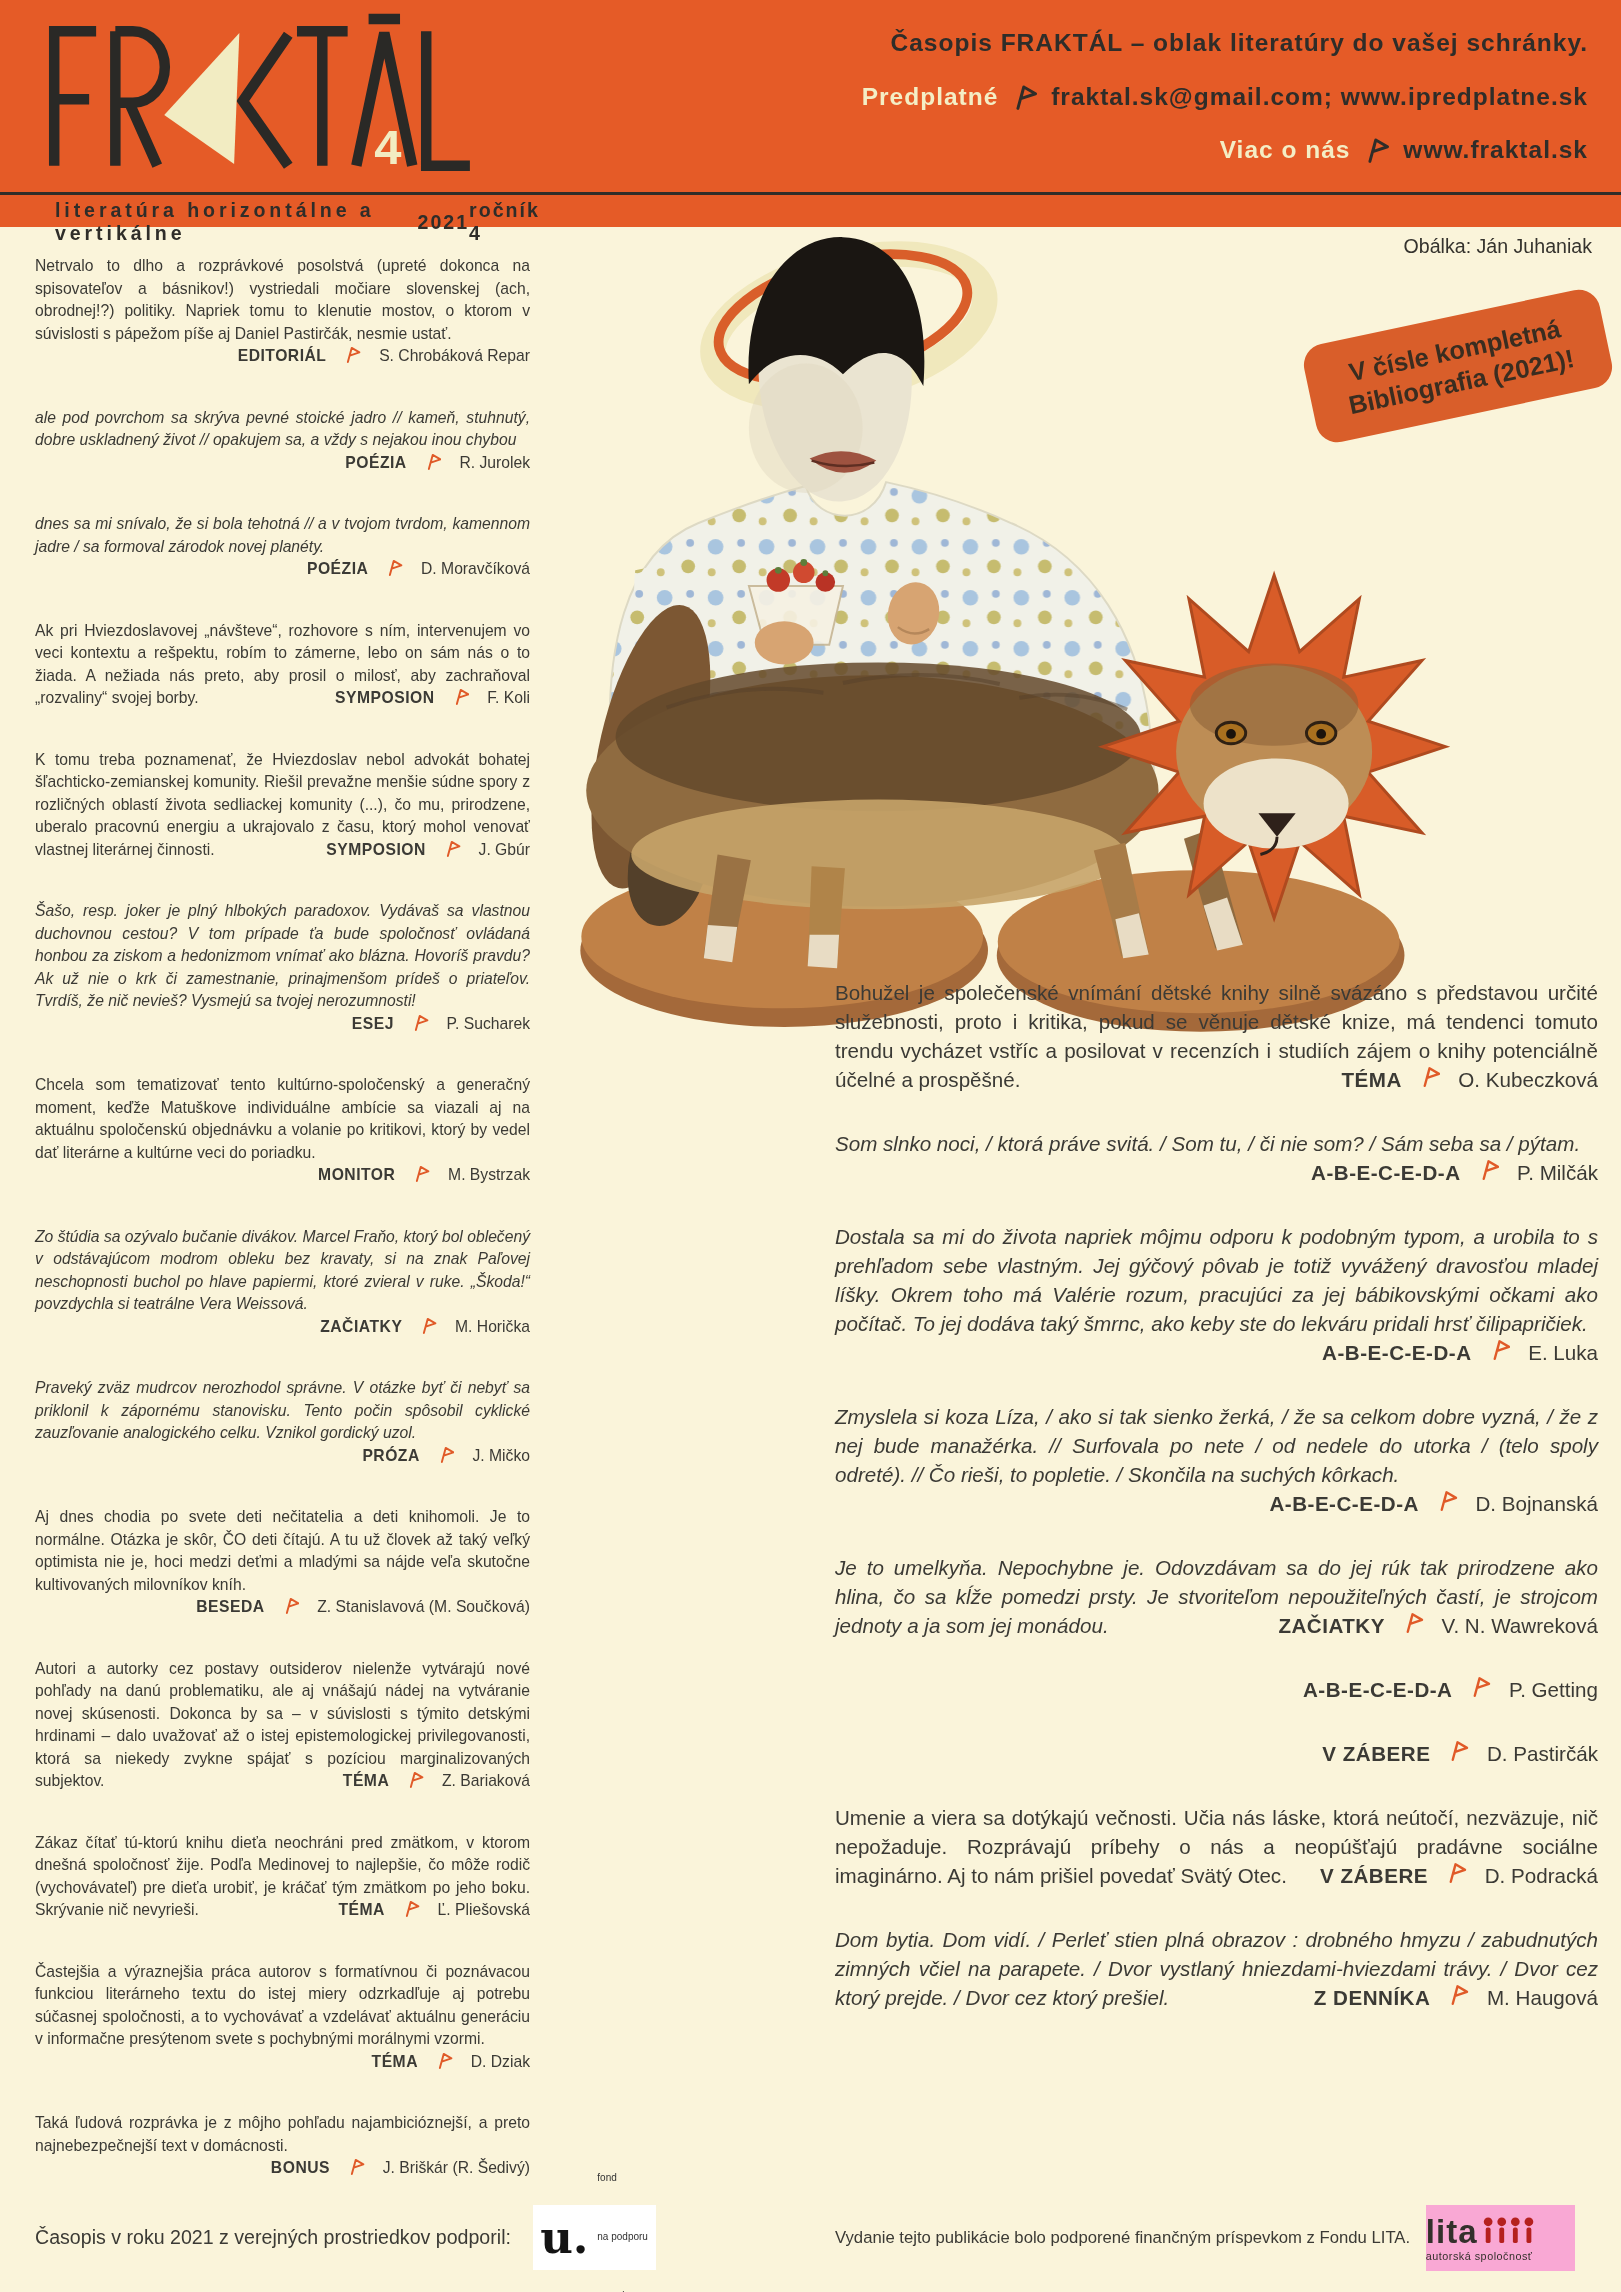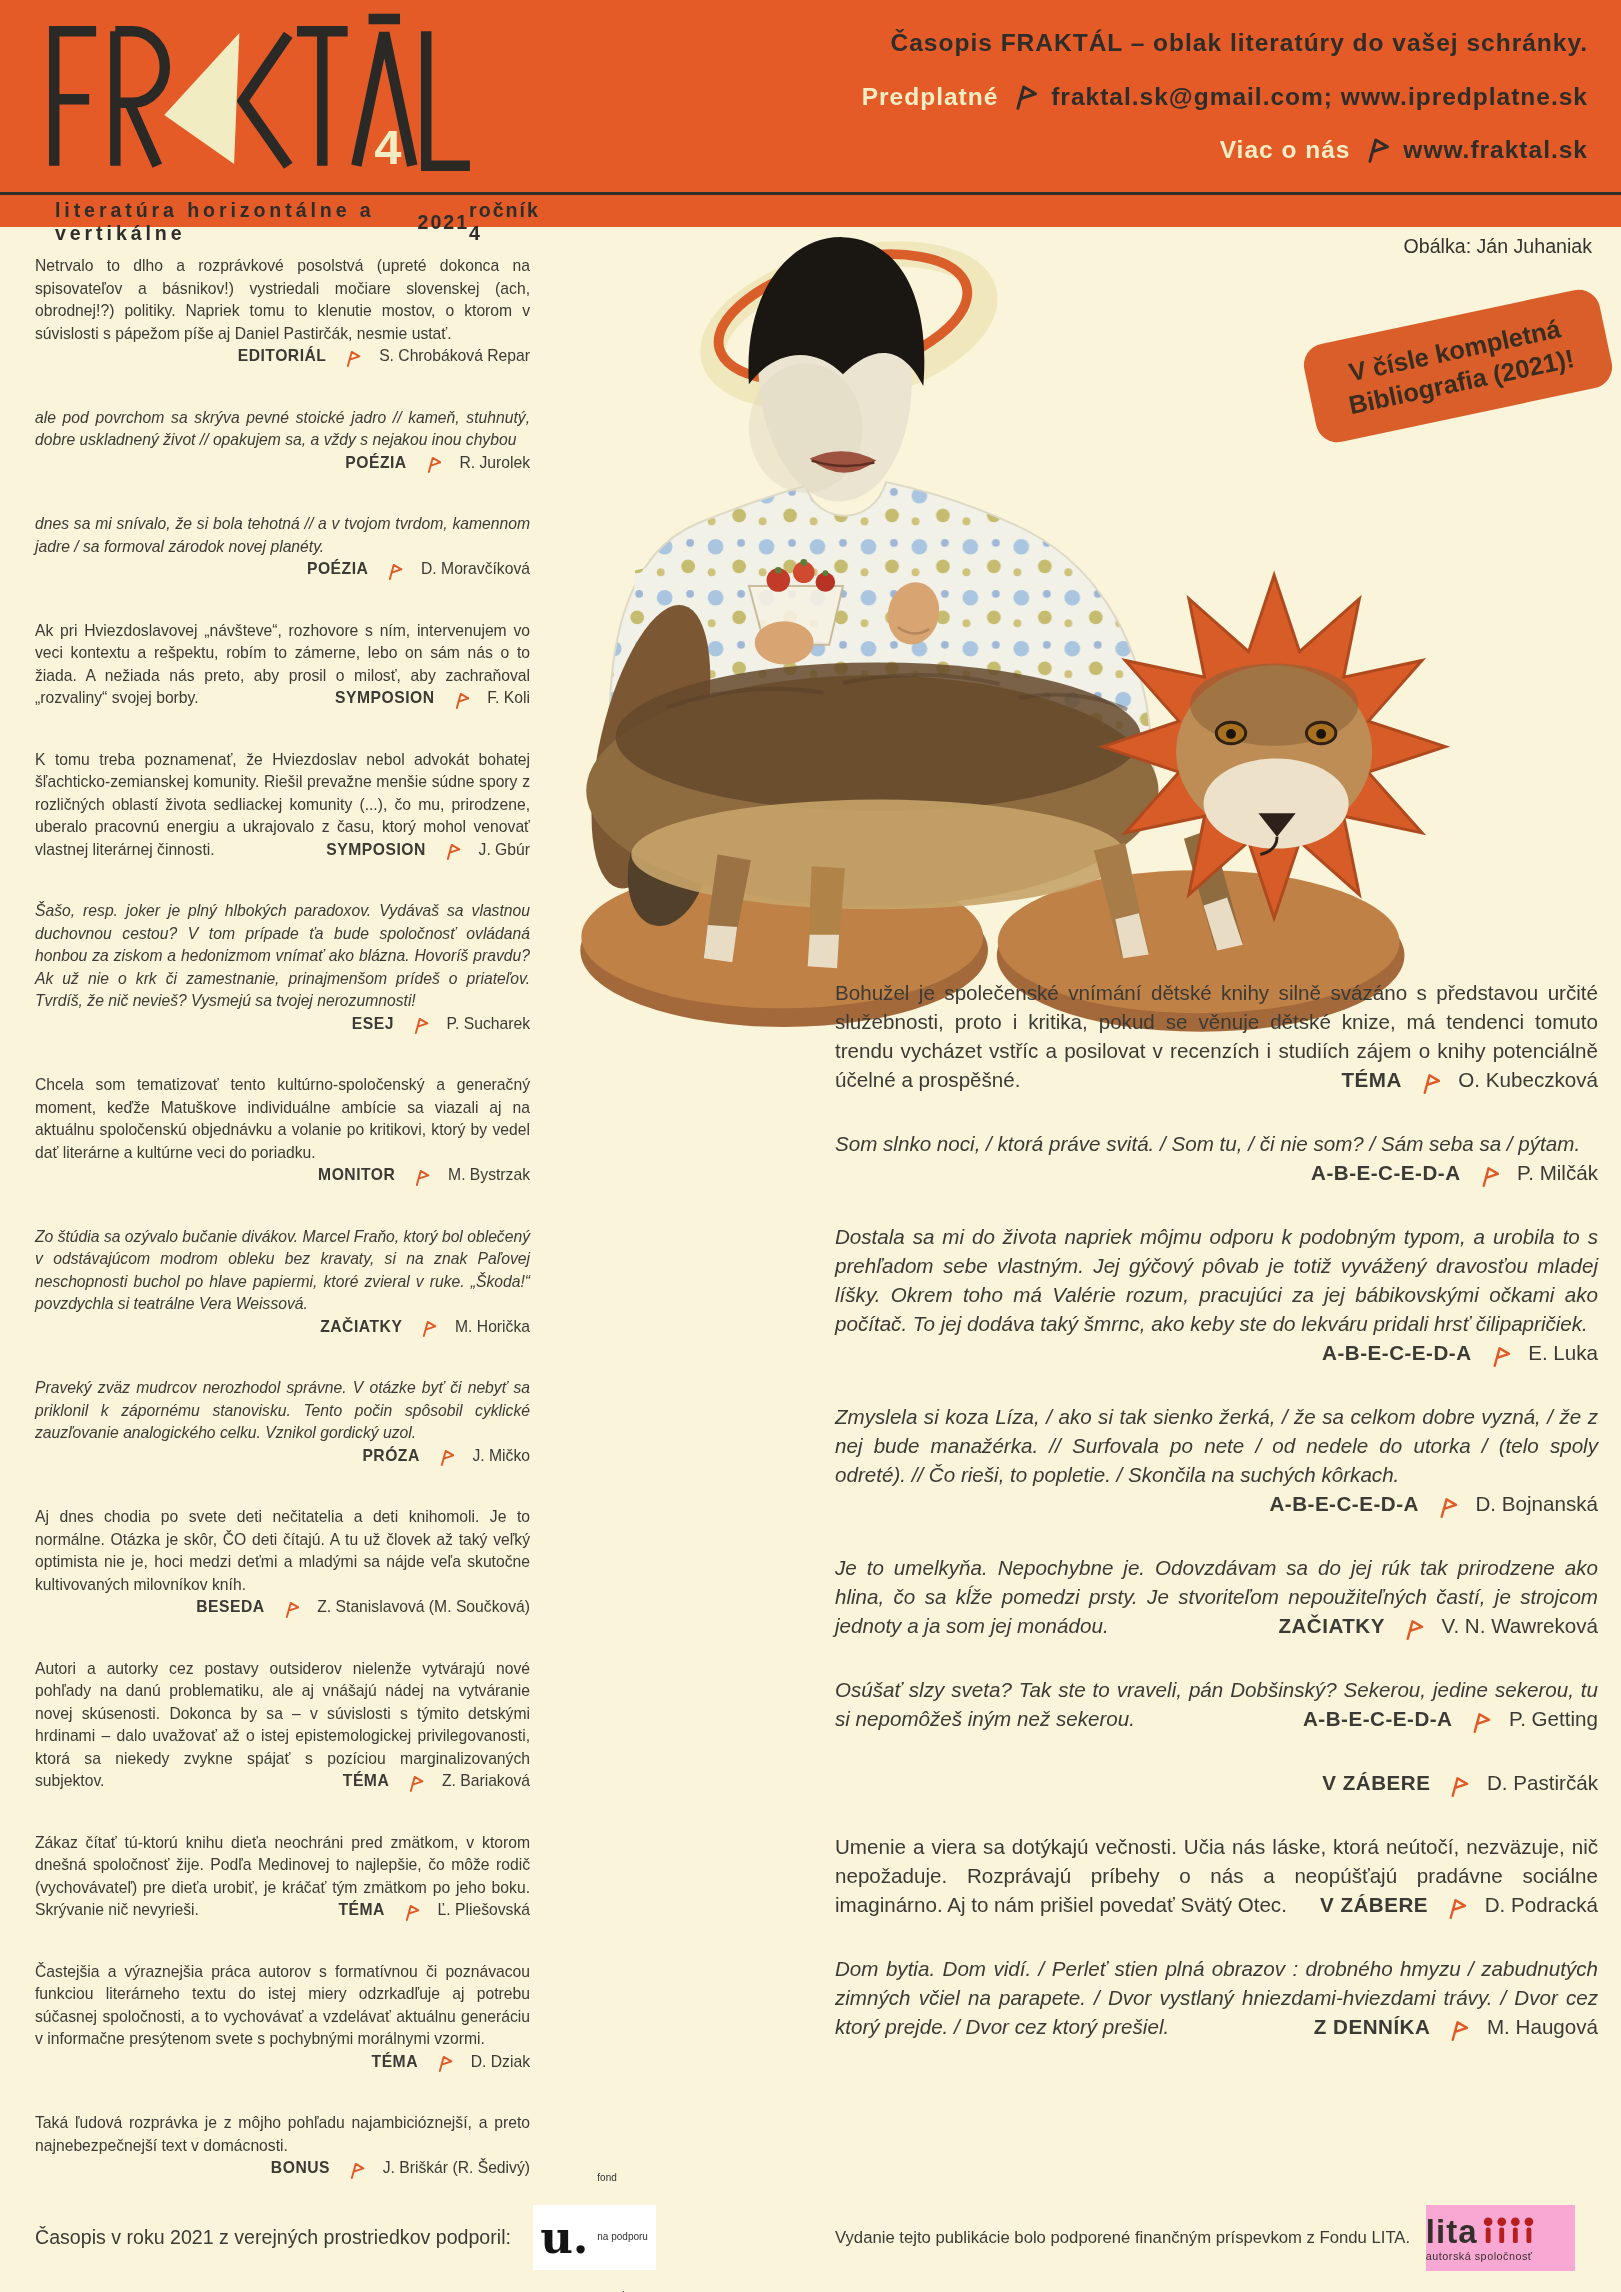--- a/index.html
+++ b/index.html
@@ -26,21 +26,21 @@
          color:#3A2D20;font-weight:bold;font-size:25.5px;line-height:32px;text-align:center;}
   .illu{position:absolute;left:549px;top:227px;width:1072px;height:814px;}
   
   .col{position:absolute;text-align:justify;}
   .col-left{left:35px;top:255px;width:495px;font-size:15.7px;line-height:22.5px;}
   .col-left .para{margin-bottom:39px;}
   .col-right{left:835px;top:978px;width:763px;font-size:20.6px;line-height:29px;}
   .col-right .para{margin-bottom:35px;}
   .para.italic .quote{font-style:italic;}
   .para::after{content:"";display:block;clear:both;}
-  .catline{float:right;white-space:nowrap;display:inline-flex;align-items:flex-end;gap:18px;margin-left:15.7px;}
+  .catline{float:right;white-space:nowrap;display:inline-flex;align-items:flex-start;gap:18px;margin-left:15.7px;}
   .cat{font-weight:bold;letter-spacing:0.5px;font-style:normal;}
   .author{font-style:normal;}
   .col-left .flag{width:16.7px;height:18.6px;}
   .col-right .flag{width:20.6px;height:22.5px;}
   
   .footer-left{position:absolute;left:35px;top:2205px;display:flex;align-items:center;gap:21.6px;font-size:19.6px;color:#3B3A35;}
   .footer-right{position:absolute;left:835px;top:2205px;width:763px;display:flex;align-items:center;gap:15.7px;font-size:16.7px;color:#3B3A35;}
   .fpu-box{background:#fff;width:123px;height:65px;display:flex;align-items:center;justify-content:center;gap:8.8px;flex:none;}
   .fpu-mark{font-family:"DejaVu Serif",serif;font-size:45px;font-weight:bold;color:#141414;line-height:.7;}
   .fpu-lines{display:flex;flex-direction:column;font-size:10px;color:#333;line-height:10.8px;gap:48px;}
@@ -396,21 +396,20 @@
       <b class="cat">ZAČIATKY</b>
 
   <svg class="flag" viewBox="0 0 26 28" aria-hidden="true">
     <path d="M6 26 L12 4 M12 4 L24 11 L9 16 Z" fill="none" stroke="currentColor" stroke-width="3" stroke-linejoin="round" stroke-linecap="round"></path>
   </svg>
 <span class="author">V. N. Wawreková</span>
     </span>
   </div>
 
   <div class="para italic">
-    <span class="quote">Osúšať slzy sveta? Tak ste to vraveli, pán Dobšinský? Sekerou, jedine sekerou, tu si nepomôžeš iným než sekerou.</span>
     <span class="catline">
       <b class="cat">A-B-E-C-E-D-A</b>
 
   <svg class="flag" viewBox="0 0 26 28" aria-hidden="true">
     <path d="M6 26 L12 4 M12 4 L24 11 L9 16 Z" fill="none" stroke="currentColor" stroke-width="3" stroke-linejoin="round" stroke-linecap="round"></path>
   </svg>
 <span class="author">P. Getting</span>
     </span>
   </div>
 

